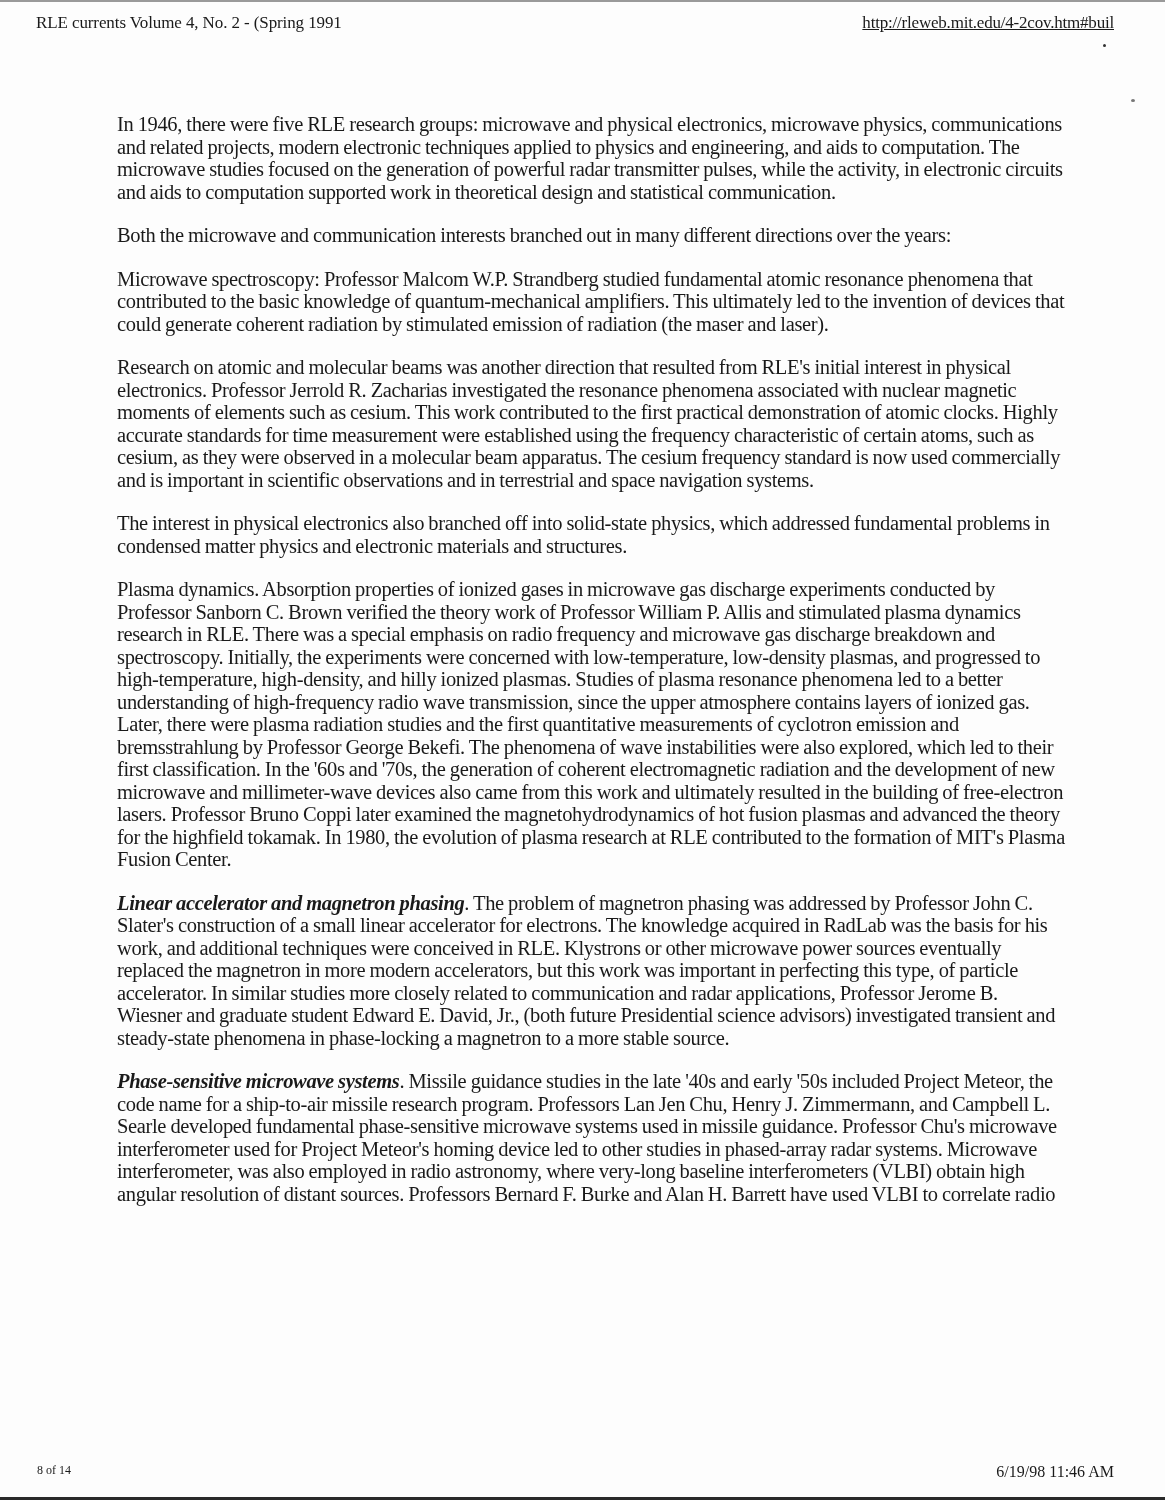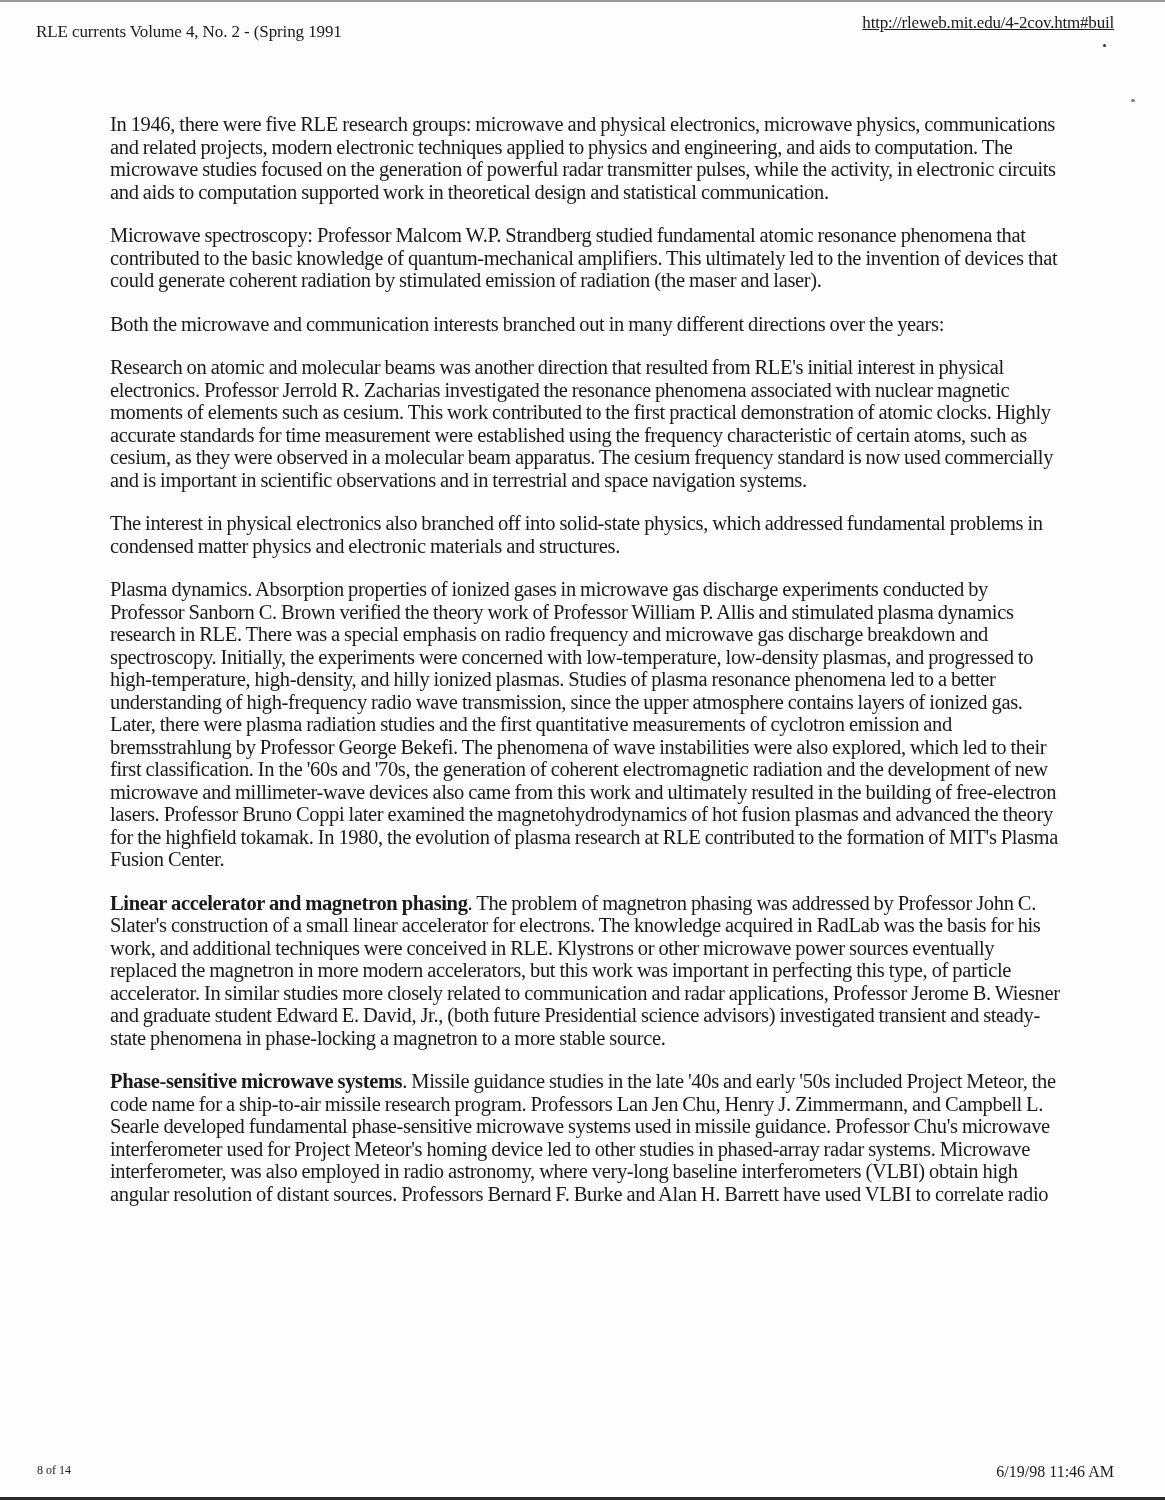--- a/index.html
+++ b/index.html
@@ -23,21 +23,21 @@
       background: #9a9a9a;
     }
     .page-border-bottom {
       position: absolute;
       left: 0; bottom: 0;
       width: 1165px; height: 3px;
       background: #2a2a2a;
     }
     .header-left {
       position: absolute;
-      left: 36px; top: 22px;
+      left: 36px; top: 13px;
       font-size: 17px;
       letter-spacing: -0.1px;
     }
     .header-right {
       position: absolute;
       right: 51px; top: 13px;
       font-size: 17px;
       letter-spacing: -0.2px;
       text-decoration: underline;
     }
@@ -47,29 +47,30 @@
       border-radius: 50%;
       background: #333;
     }
     .content {
       position: absolute;
       left: 110px;
       top: 113px;
       width: 955px;
     }
     .content p {
-      margin: 0 0 21px 0;
+      margin: 0 0 21px 7px;
       font-size: 20.5px;
       line-height: 22.5px;
       letter-spacing: -0.35px;
       word-spacing: -0.5px;
       white-space: normal;
     }
     .content p .lead {
       font-weight: bold;
+      font-style: italic;
     }
     .footer-left {
       position: absolute;
       left: 37px; top: 1463px;
       font-size: 12px;
     }
     .footer-right {
       position: absolute;
       right: 51px; top: 1463px;
       font-size: 16px;
@@ -84,24 +85,24 @@
 <div class="header-right">http://rleweb.mit.edu/4-2cov.htm#buil</div>
 
 <div class="speck" style="left:1103px; top:44px;"></div>
 <div class="speck" style="left:1131px; top:99px; width:4px; height:3px; background:#777;"></div>
 
 <div class="content">
   <p>
     <span class="lead"></span><span>In 1946, there were five RLE research groups: microwave and physical electronics, microwave physics, communications and related projects, modern electronic techniques applied to physics and engineering, and aids to computation. The microwave studies focused on the generation of powerful radar transmitter pulses, while the activity, in electronic circuits and aids to computation supported work in theoretical design and statistical communication.</span>
   </p>
   <p>
-    <span class="lead"></span><span>Microwave spectroscopy: Professor Malcom W.P. Strandberg studied fundamental atomic resonance phenomena that contributed to the basic knowledge of quantum-mechanical amplifiers. This ultimately led to the invention of devices that could generate coherent radiation by stimulated emission of radiation (the maser and laser).</span>
+    <span class="lead"></span><span>Both the microwave and communication interests branched out in many different directions over the years:</span>
   </p>
   <p>
-    <span class="lead"></span><span>Both the microwave and communication interests branched out in many different directions over the years:</span>
+    <span class="lead"></span><span>Microwave spectroscopy: Professor Malcom W.P. Strandberg studied fundamental atomic resonance phenomena that contributed to the basic knowledge of quantum-mechanical amplifiers. This ultimately led to the invention of devices that could generate coherent radiation by stimulated emission of radiation (the maser and laser).</span>
   </p>
   <p>
     <span class="lead"></span><span>Research on atomic and molecular beams was another direction that resulted from RLE's initial interest in physical electronics. Professor Jerrold R. Zacharias investigated the resonance phenomena associated with nuclear magnetic moments of elements such as cesium. This work contributed to the first practical demonstration of atomic clocks. Highly accurate standards for time measurement were established using the frequency characteristic of certain atoms, such as cesium, as they were observed in a molecular beam apparatus. The cesium frequency standard is now used commercially and is important in scientific observations and in terrestrial and space navigation systems.</span>
   </p>
   <p>
     <span class="lead"></span><span>The interest in physical electronics also branched off into solid-state physics, which addressed fundamental problems in condensed matter physics and electronic materials and structures.</span>
   </p>
   <p>
     <span class="lead"></span><span>Plasma dynamics. Absorption properties of ionized gases in microwave gas discharge experiments conducted by Professor Sanborn C. Brown verified the theory work of Professor William P. Allis and stimulated plasma dynamics research in RLE. There was a special emphasis on radio frequency and microwave gas discharge breakdown and spectroscopy. Initially, the experiments were concerned with low-temperature, low-density plasmas, and progressed to high-temperature, high-density, and hilly ionized plasmas. Studies of plasma resonance phenomena led to a better understanding of high-frequency radio wave transmission, since the upper atmosphere contains layers of ionized gas. Later, there were plasma radiation studies and the first quantitative measurements of cyclotron emission and bremsstrahlung by Professor George Bekefi. The phenomena of wave instabilities were also explored, which led to their first classification. In the '60s and '70s, the generation of coherent electromagnetic radiation and the development of new microwave and millimeter-wave devices also came from this work and ultimately resulted in the building of free-electron lasers. Professor Bruno Coppi later examined the magnetohydrodynamics of hot fusion plasmas and advanced the theory for the highfield tokamak. In 1980, the evolution of plasma research at RLE contributed to the formation of MIT's Plasma Fusion Center.</span>
   </p>

